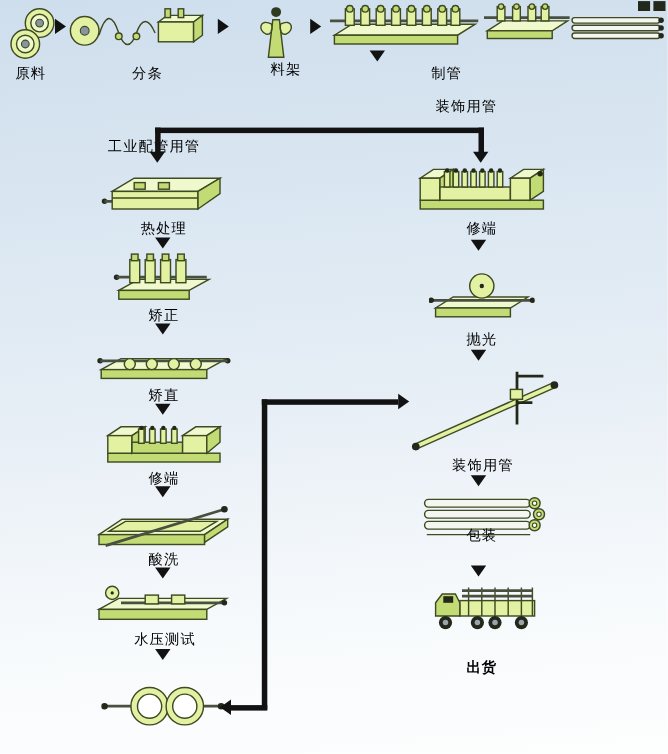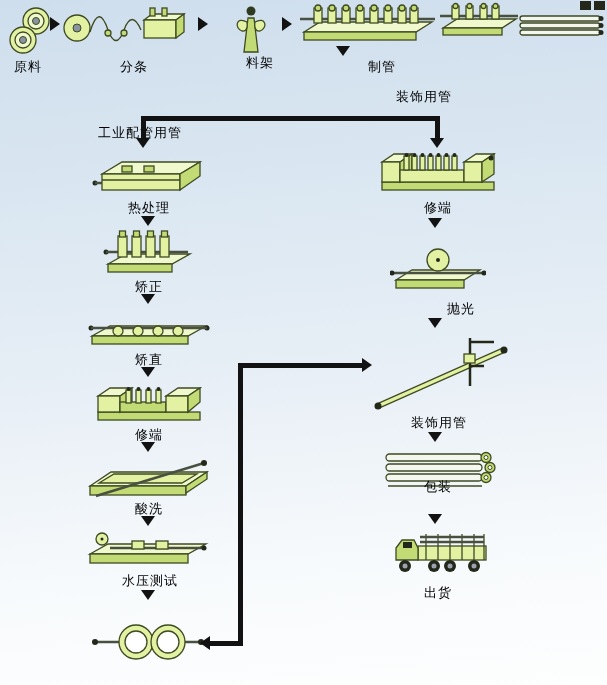--- a/index.html
+++ b/index.html
@@ -88,21 +88,21 @@
       <rect class="g1" x="70" y="6" width="8" height="15"></rect>
         <circle class="g2" cx="74" cy="6" r="3"></circle>
       <rect class="g1" x="84" y="6" width="8" height="15"></rect>
         <circle class="g2" cx="88" cy="6" r="3"></circle>
       <rect class="g1" x="98" y="6" width="8" height="15"></rect>
         <circle class="g2" cx="102" cy="6" r="3"></circle>
       <rect class="g1" x="110" y="6" width="8" height="15"></rect>
         <circle class="g2" cx="114" cy="6" r="3"></circle>
     </svg>
   </div>
-  <div class="lbl" style="left:368px;top:58px;">制管</div>
+  <div class="lbl" style="left:392px;top:58px;">制管</div>
   <div class="arr-d" style="left:336px;top:46px;"></div>
 
   <div class="node" style="left:440px;top:2px;">
     <svg width="78" height="38" viewBox="0 0 78 38">
       <path class="g3" d="M3 26 L62 26 L76 17 L17 17 Z"></path>
       <rect class="g2" x="3" y="26" width="59" height="7"></rect>
       <line class="pl" x1="0" y1="14" x2="78" y2="14"></line>
       <rect class="g1" x="12" y="4" width="7" height="13"></rect>
         <circle class="g2" cx="15.5" cy="4" r="2.5"></circle>
       <rect class="g1" x="26" y="4" width="7" height="13"></rect>
@@ -283,21 +283,21 @@
     <svg width="96" height="58" viewBox="0 0 96 58">
       <path class="g3" d="M6 40 L74 40 L90 30 L22 30 Z"></path>
       <rect class="g2" x="6" y="40" width="68" height="8"></rect>
       <circle class="g1" cx="48" cy="20" r="11"></circle>
         <circle class="dk" cx="48" cy="20" r="2"></circle>
       <line class="pl" x1="0" y1="33" x2="96" y2="33"></line>
       <circle class="dk" cx="2" cy="33" r="2.5"></circle>
         <circle class="dk" cx="94" cy="33" r="2.5"></circle>
     </svg>
   </div>
-  <div class="lbl" style="left:424px;top:300px;margin-left:23px;">抛光</div>
+  <div class="lbl" style="left:424px;top:300px;">抛光</div>
   <div class="arr-d" style="left:428px;top:318px;"></div>
 
   <div class="node" style="left:372px;top:334px;">
     <svg width="140" height="80" viewBox="0 0 140 80">
       <line x1="6" y1="72" x2="132" y2="16" stroke="#3e4a22" stroke-width="6"></line>
       <line x1="6" y1="72" x2="132" y2="16" stroke="#e2f1a2" stroke-width="3.5"></line>
       <circle class="dk" cx="6" cy="72" r="3.5"></circle>
         <circle class="dk" cx="132" cy="16" r="3.5"></circle>
       <path d="M98 4 L98 52" stroke="#23281a" stroke-width="2.5" fill="none"></path>
       <path d="M98 8 L122 8" stroke="#23281a" stroke-width="2.5" fill="none"></path>
@@ -341,21 +341,21 @@
       <circle class="dk" cx="13" cy="40" r="6"></circle>
         <circle cx="13" cy="40" r="2.5" fill="#9aa4ae"></circle>
       <circle class="dk" cx="42" cy="40" r="6"></circle>
         <circle cx="42" cy="40" r="2.5" fill="#9aa4ae"></circle>
       <circle class="dk" cx="58" cy="40" r="6"></circle>
         <circle cx="58" cy="40" r="2.5" fill="#9aa4ae"></circle>
       <circle class="dk" cx="82" cy="40" r="6"></circle>
         <circle cx="82" cy="40" r="2.5" fill="#9aa4ae"></circle>
     </svg>
   </div>
-  <div class="lbl" style="left:424px;top:584px;">出货</div>
+  <div class="lbl" style="left:424px;top:598px;font-weight:bold;">出货</div>
 
   <div class="bar" style="left:238px;top:363px;width:5px;height:282px;"></div>
   <div class="bar" style="left:238px;top:363px;width:124px;height:5px;"></div>
   <div class="arr-r" style="left:362px;top:358px;"></div>
   <div class="bar" style="left:210px;top:641px;width:33px;height:5px;"></div>
   <div class="arr-l" style="left:200px;top:636px;"></div>
 
 </div>
 
 </body></html>

